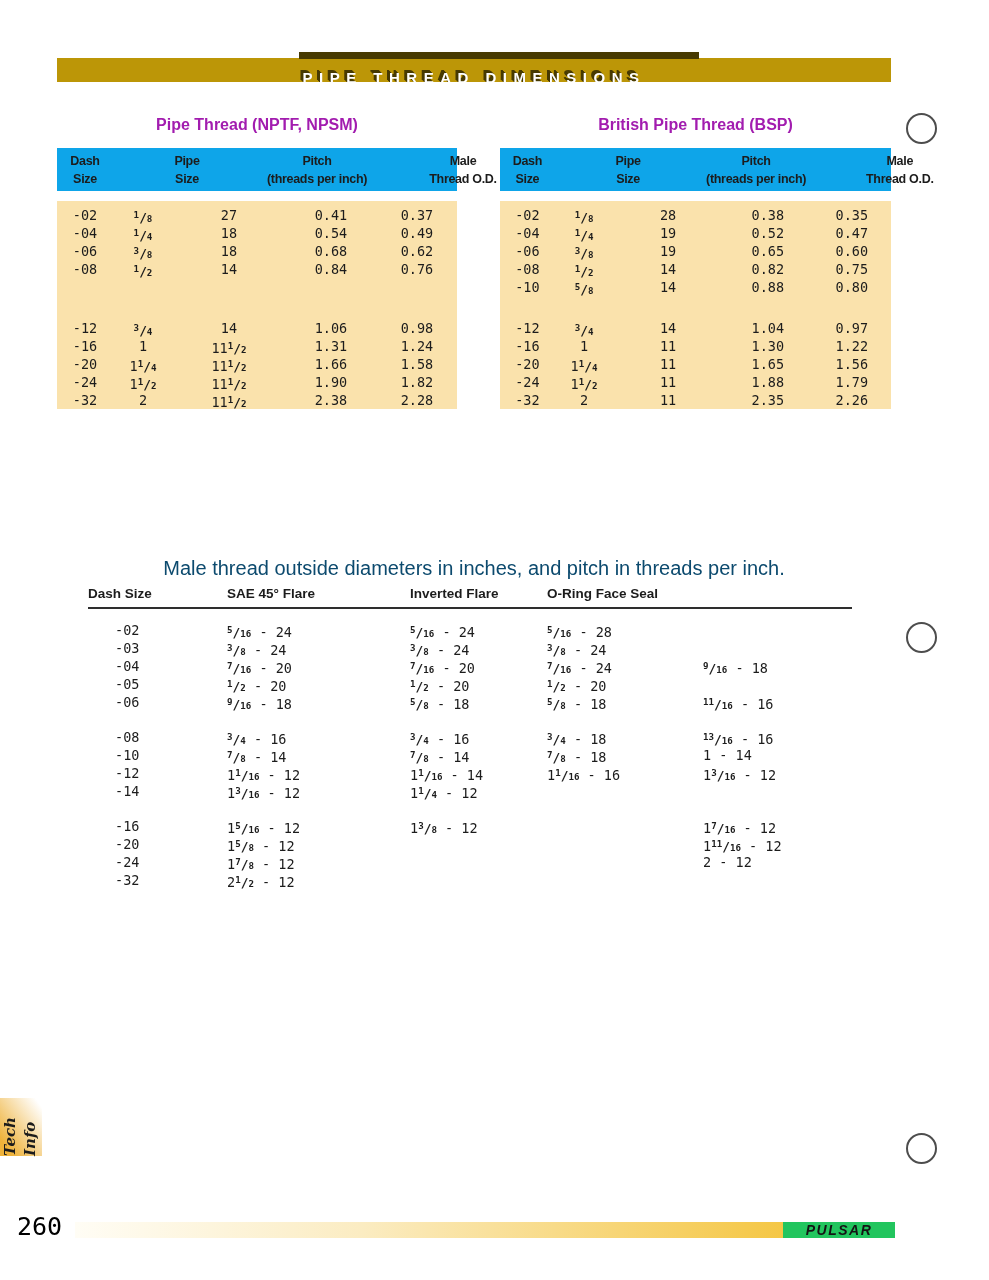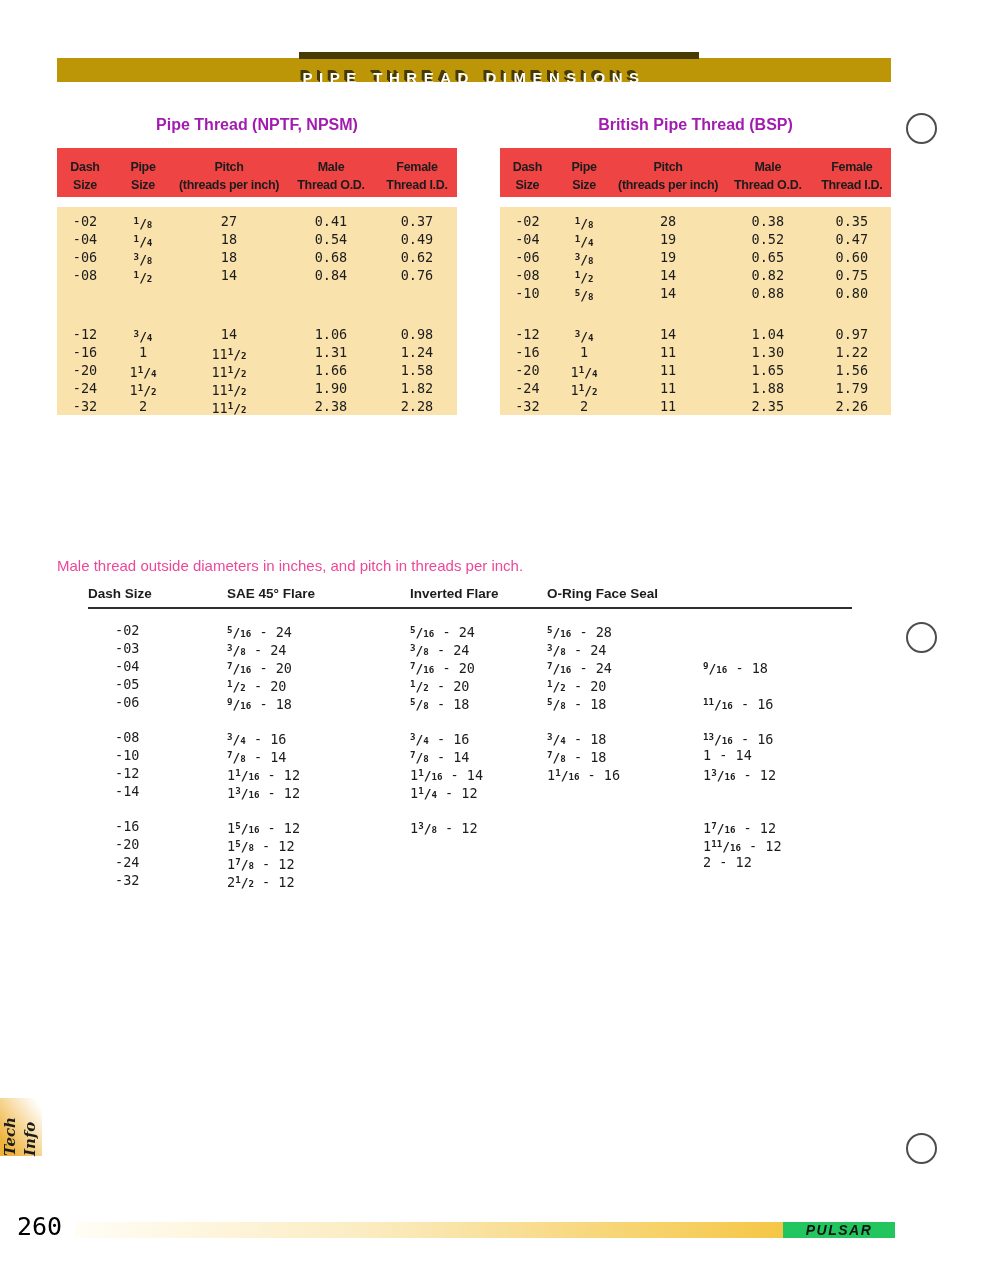--- a/index.html
+++ b/index.html
@@ -14,36 +14,36 @@
   .strip1{width:400px;transform:translateX(calc(-50% + 25px));}
   .strip2{width:268px;transform:translateX(-50%);}
   .btext{position:relative;display:inline-block;font-weight:bold;font-size:15px;color:#ffffff;
          letter-spacing:6.5px;line-height:24px;
          text-shadow:-3px -3px 0 #473a02,-2px -2px 0 #473a02,-1px -1px 0 #473a02;margin-top:8px;}
   .banner2 .btext{line-height:22px;}
 
   
   .tbl-title{position:absolute;top:116px;text-align:center;font-weight:bold;font-size:16px;color:#a21caf;}
   .ptwrap{position:absolute;top:148px;}
-  .pt-head{background:#ef4444;height:42px;display:grid;align-content:center;padding-top:7px;}
+  .pt-head{background:#0ea5e9;height:42px;display:grid;align-content:center;padding-top:1px;gap:44px;}
   .pt-head,.pt-row{grid-template-columns:14% 15% 28% 23% 20%;}
   .pt-hcell{text-align:center;font-weight:bold;font-size:12.5px;line-height:18px;letter-spacing:-0.3px;white-space:nowrap;}
   .pt-body{background:#fae2ac;height:203px;margin-top:10px;padding-top:5px;}
   .pt-row{display:grid;height:18px;}
   .pt-cell{text-align:center;font-family:"DejaVu Sans Mono",monospace;font-size:13.5px;line-height:18px;white-space:nowrap;}
 
   
   .fr{font-weight:bold;}
   .fr .nu{font-size:.68em;vertical-align:.40em;}
   .fr .sl{font-size:.95em;}
   .fr .de{font-size:.68em;vertical-align:-0.03em;}
 
   
-  .subtitle{position:absolute;left:57px;width:834px;top:557px;
-            font-size:15px;color:#ec4899;}
+  .subtitle{position:absolute;left:57px;width:834px;top:557px;text-align:center;
+            font-size:20px;color:#0c4a6e;}
   .ttwrap{position:absolute;left:88px;top:585px;width:764px;}
   .tt-head{display:grid;grid-template-columns:139px 183px 137px 156px 149px;align-items:end;
            border-bottom:2px solid #2e2e2e;padding-bottom:4px;}
   .tt-hcell{font-weight:bold;font-size:13.5px;line-height:18px;white-space:nowrap;}
   .tt-group{margin-top:17px;}
   .tt-group.first{margin-top:12px;}
   .tt-row{display:grid;grid-template-columns:139px 183px 137px 156px 149px;height:18px;}
   .tt-cell{font-family:"DejaVu Sans Mono",monospace;font-size:13.5px;line-height:18px;white-space:nowrap;}
   .tt-row .tt-cell:first-child{padding-left:27px;}
 

